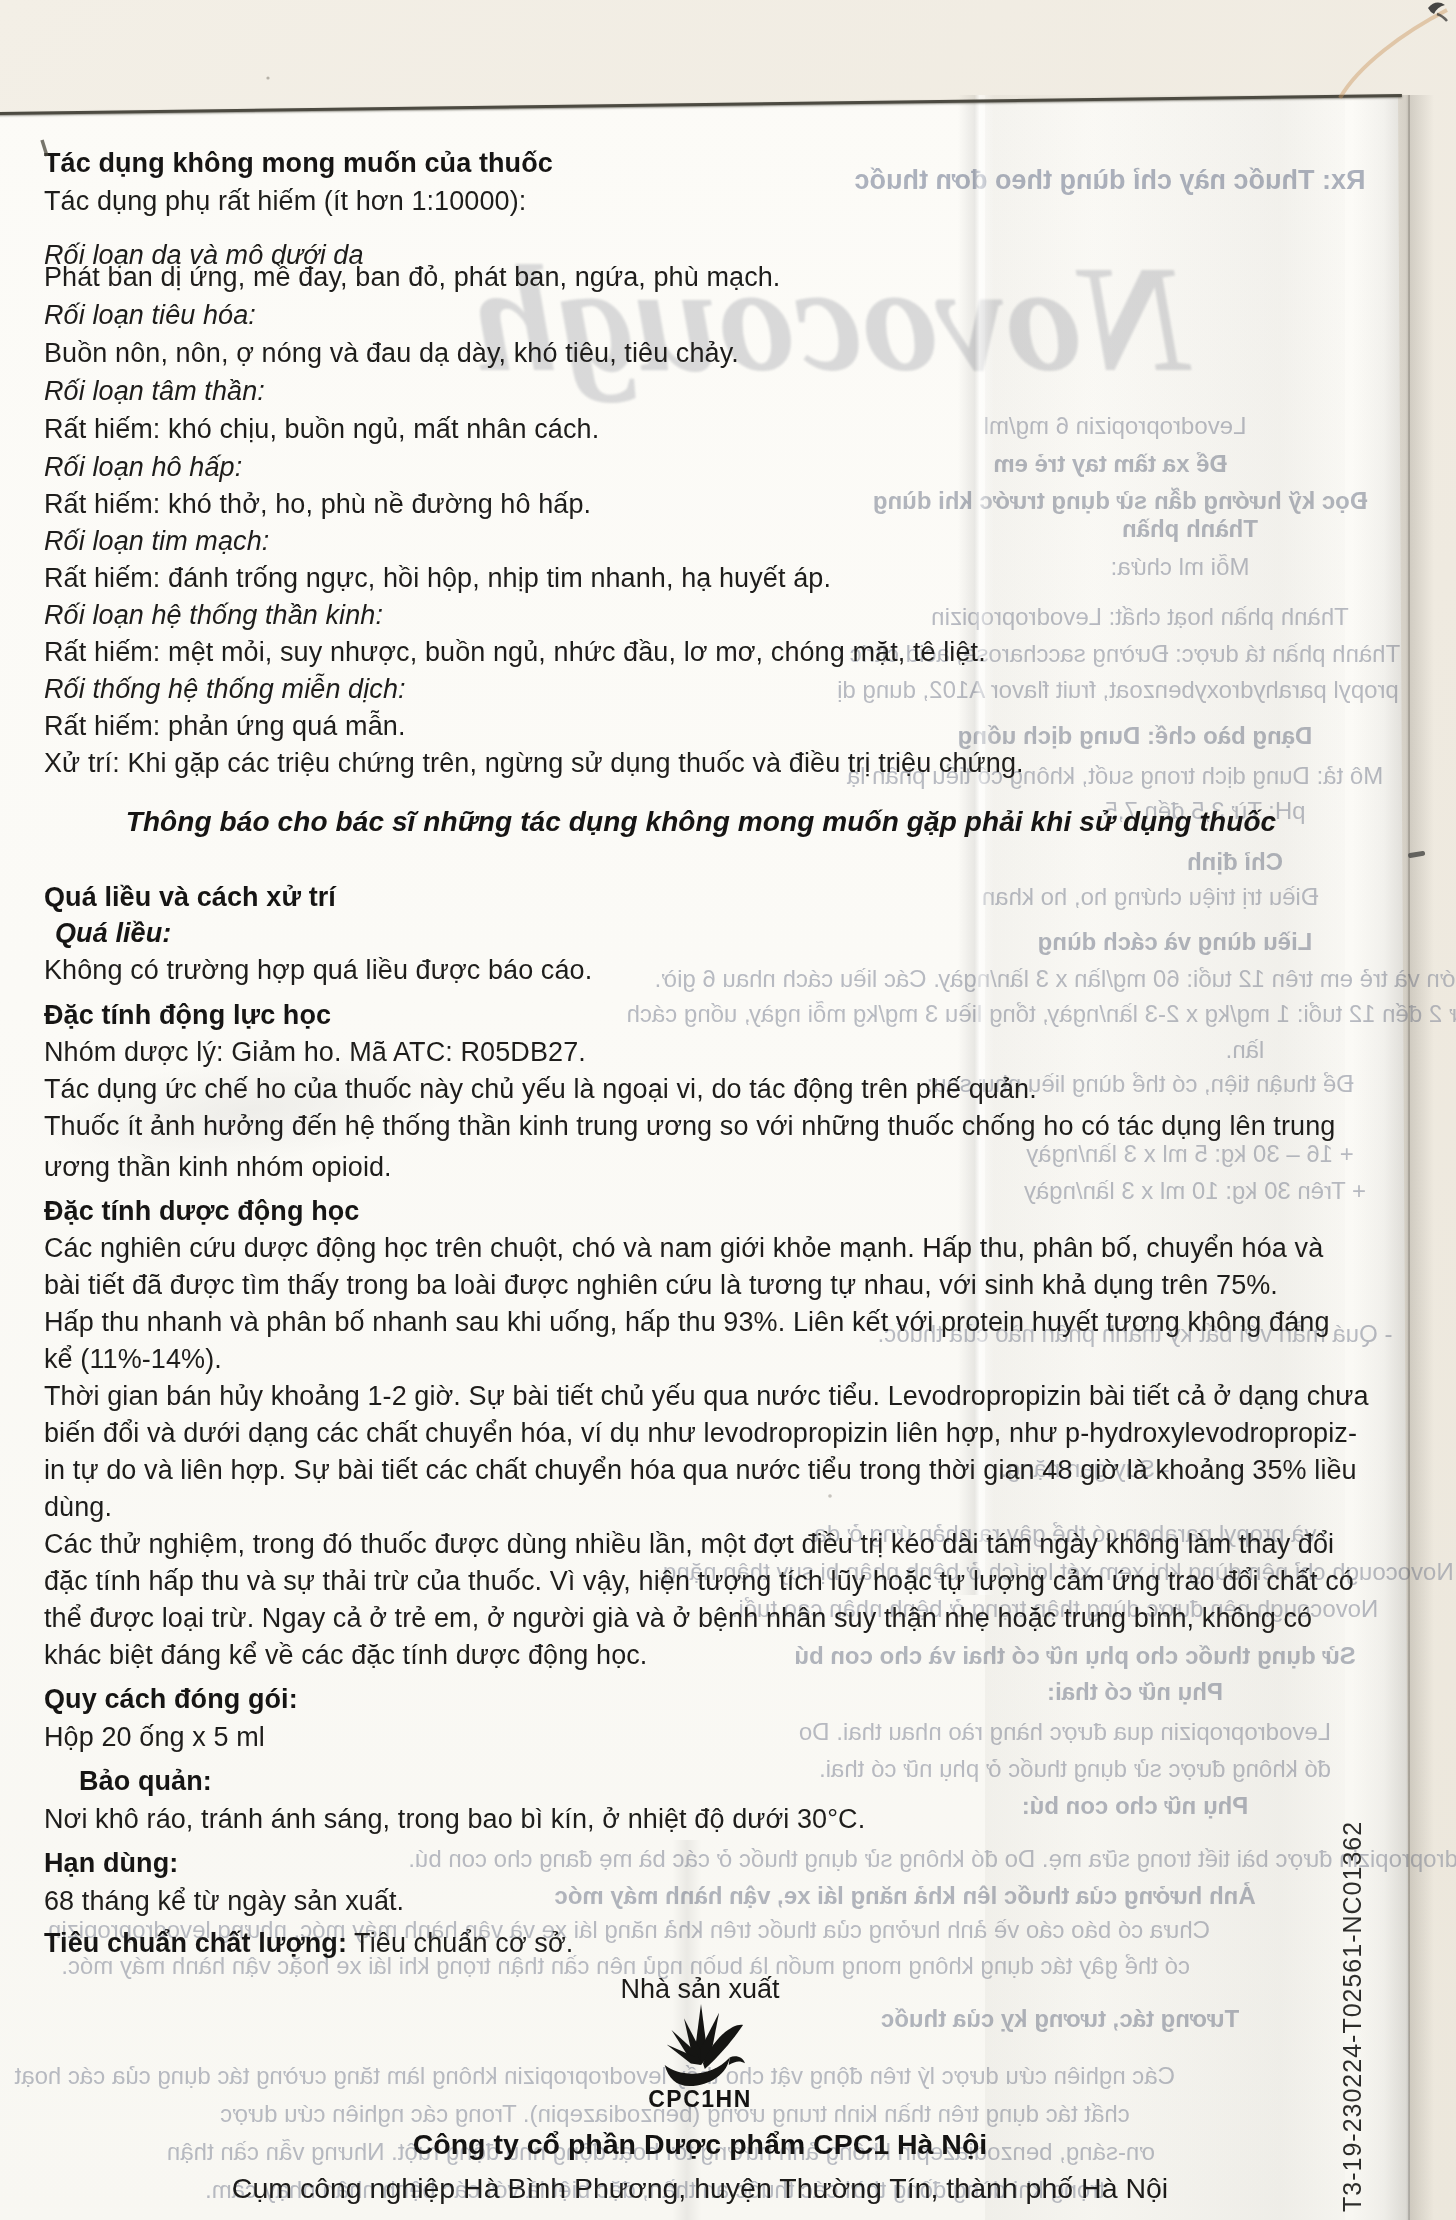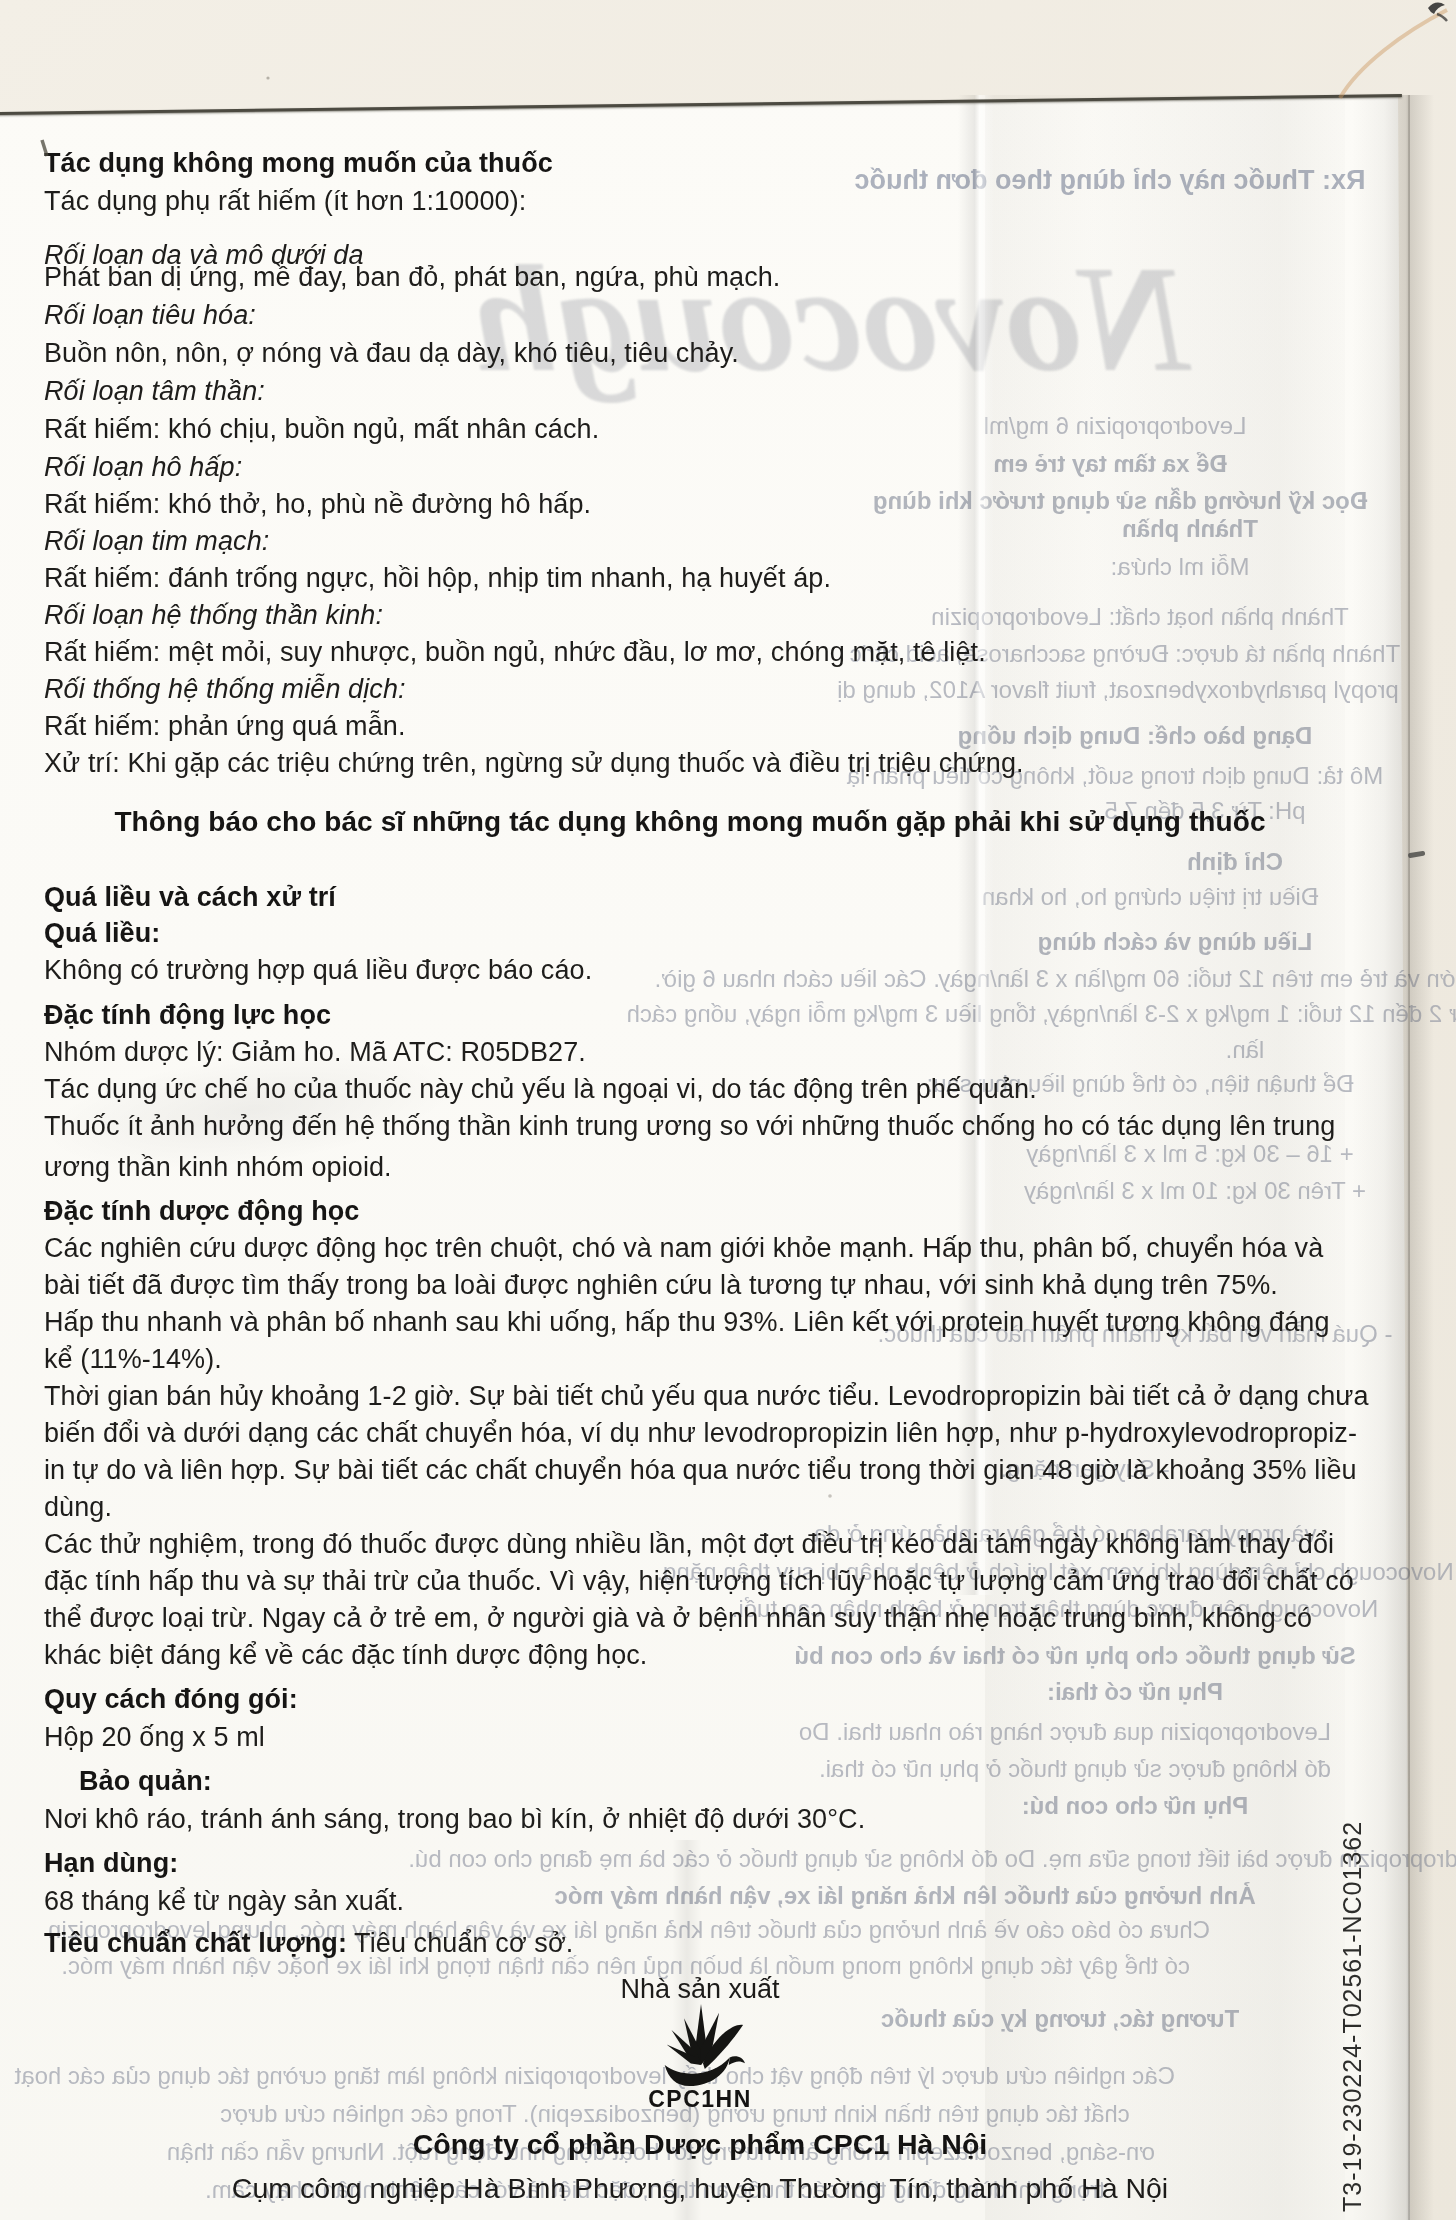--- a/index.html
+++ b/index.html
@@ -40,21 +40,21 @@
   .watermark{
     position:absolute;left:430px;top:232px;width:760px;z-index:1;
     font-family:"Liberation Serif",serif;font-style:italic;font-weight:bold;
     font-size:152px;color:rgba(146,150,157,0.33);transform:scaleX(-1);
     filter:blur(1px);white-space:nowrap;}
   
   .ml{position:absolute;left:44px;z-index:3;white-space:nowrap;
     font-size:27px;color:#1e1d1b;letter-spacing:0.1px;}
   .ml.b{font-weight:bold;color:#161514;}
   .ml.i{font-style:italic;}
-  .ml.bi{font-weight:bold;color:#161514;}
+  .ml.bi{font-weight:bold;font-style:italic;color:#161514;margin-left:11px;}
   .ml.center{left:40px;width:1300px;text-align:center;}
   .ml .pfx{font-weight:bold;color:#161514;}
   .footer-line{position:absolute;left:60px;width:1280px;text-align:center;z-index:3;white-space:nowrap;color:#1c1b19;}
   #mfr-label{top:1974px;font-size:27px;}
   #mfr-logo{position:absolute;left:642px;top:2002px;width:118px;height:86px;z-index:3;}
   #mfr-logotext{top:2086px;font-size:23px;font-weight:bold;letter-spacing:1.5px;color:#141312;}
   #mfr-company{top:2128px;font-size:28.5px;font-weight:bold;color:#141312;}
   #mfr-address{top:2172px;font-size:28.5px;}
   #side-code{
     position:absolute;left:1338px;top:2212px;width:850px;z-index:3;

